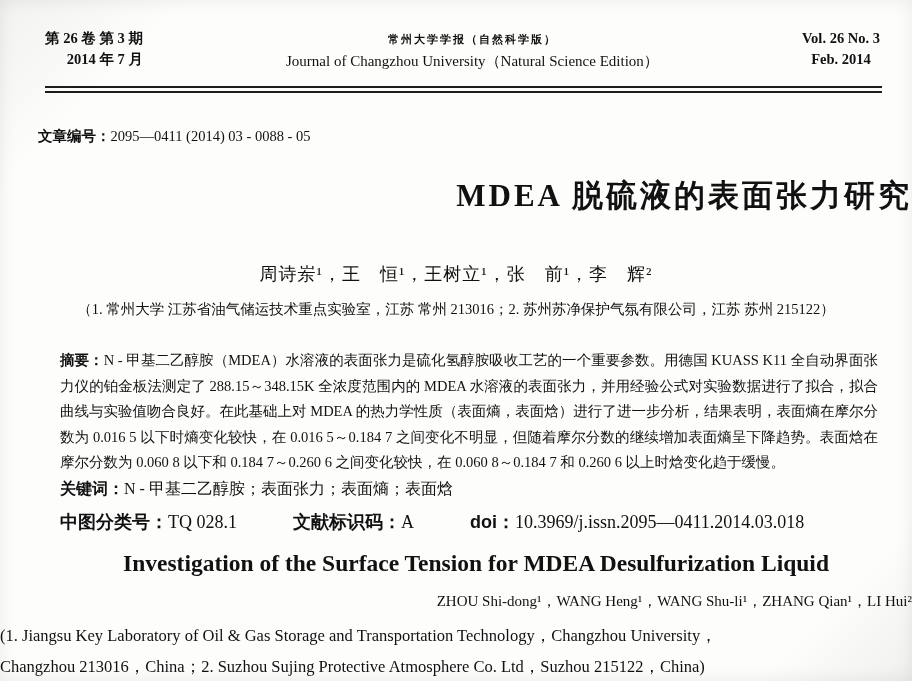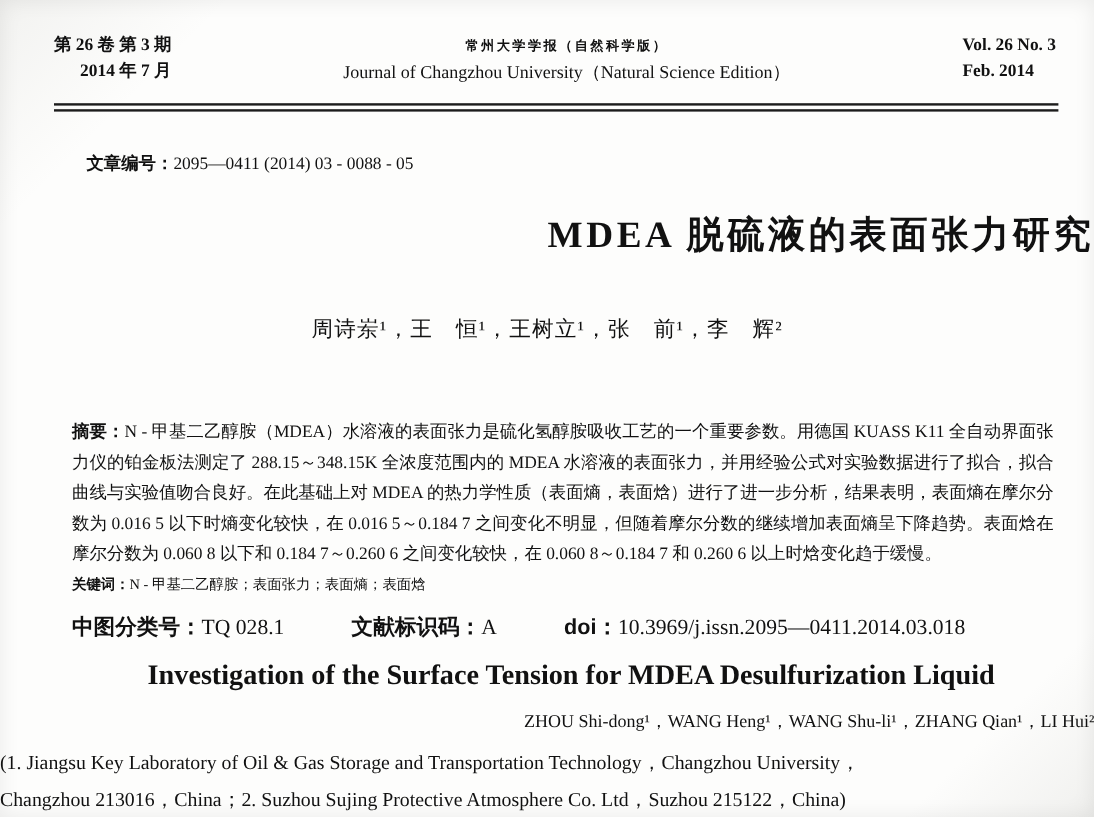--- a/index.html
+++ b/index.html
@@ -29,21 +29,21 @@
     align-items: flex-start;
   }
   .jheader .col-left,
   .jheader .col-right {
     font-size: 14.5px;
     font-weight: bold;
     line-height: 21px;
     white-space: nowrap;
   }
   .jheader .col-left { text-align: right; }
-  .jheader .col-right { }
+  .jheader .col-right { text-align: center; }
   .jheader .col-center {
     text-align: center;
     flex: 1;
     padding: 0 12px;
   }
   .jheader .journal-cn {
     font-size: 11px;
     font-weight: bold;
     letter-spacing: 2px;
     line-height: 22px;
@@ -62,21 +62,21 @@
     border-bottom: 2.5px solid #1c1c1c;
   }
 
   
   .article-number {
     position: absolute;
     top: 127px;
     left: 38px;
     font-size: 14.5px;
   }
-  .article-number .lbl { font-weight: bold; font-family: Liberation Serif, serif; margin-left: 34px; }
+  .article-number .lbl { font-weight: bold; font-family: Liberation Serif, serif; }
 
   
   .title-cn {
     position: absolute;
     top: 175px;
     left: 0;
     width: 100%;
     text-align: right;
     font-size: 31px;
     font-weight: bold;
@@ -111,21 +111,21 @@
     text-align: justify;
   }
   .abstract-block .lbl,
   .kw-line .lbl,
   .clc-line .lbl { font-weight: bold; font-family: "Liberation Sans", sans-serif; margin-top: 30px; }
   .kw-line {
     position: absolute;
     top: 479px;
     left: 60px;
     width: 818px;
-    font-size: 12px;
+    font-size: 16px;
   }
   .clc-line {
     position: absolute;
     top: 510px;
     left: 60px;
     width: 818px;
     font-size: 18px;
   }
   .clc-line .gap { display: inline-block; width: 56px; }
 
@@ -178,20 +178,21 @@
   </div>
 
   <div class="double-rule"></div>
 
   <div class="article-number">
     <span class="lbl">文章编号：</span><span>2095—0411 (2014) 03 - 0088 - 05</span>
   </div>
 
   <div class="title-cn">MDEA 脱硫液的表面张力研究</div>
   <div class="authors-cn">周诗岽¹，王　恒¹，王树立¹，张　前¹，李　辉²</div>
+  <div class="affil-cn">（1. 常州大学 江苏省油气储运技术重点实验室，江苏 常州 213016；2. 苏州苏净保护气氛有限公司，江苏 苏州 215122）</div>
 
   <div class="abstract-block">
     <span class="lbl">摘要：</span><span>N - 甲基二乙醇胺（MDEA）水溶液的表面张力是硫化氢醇胺吸收工艺的一个重要参数。用德国 KUASS K11 全自动界面张力仪的铂金板法测定了 288.15～348.15K 全浓度范围内的 MDEA 水溶液的表面张力，并用经验公式对实验数据进行了拟合，拟合曲线与实验值吻合良好。在此基础上对 MDEA 的热力学性质（表面熵，表面焓）进行了进一步分析，结果表明，表面熵在摩尔分数为 0.016 5 以下时熵变化较快，在 0.016 5～0.184 7 之间变化不明显，但随着摩尔分数的继续增加表面熵呈下降趋势。表面焓在摩尔分数为 0.060 8 以下和 0.184 7～0.260 6 之间变化较快，在 0.060 8～0.184 7 和 0.260 6 以上时焓变化趋于缓慢。</span>
   </div>
 
   <div class="kw-line">
     <span class="lbl">关键词：</span><span>N - 甲基二乙醇胺；表面张力；表面熵；表面焓</span>
   </div>
 
   <div class="clc-line">

